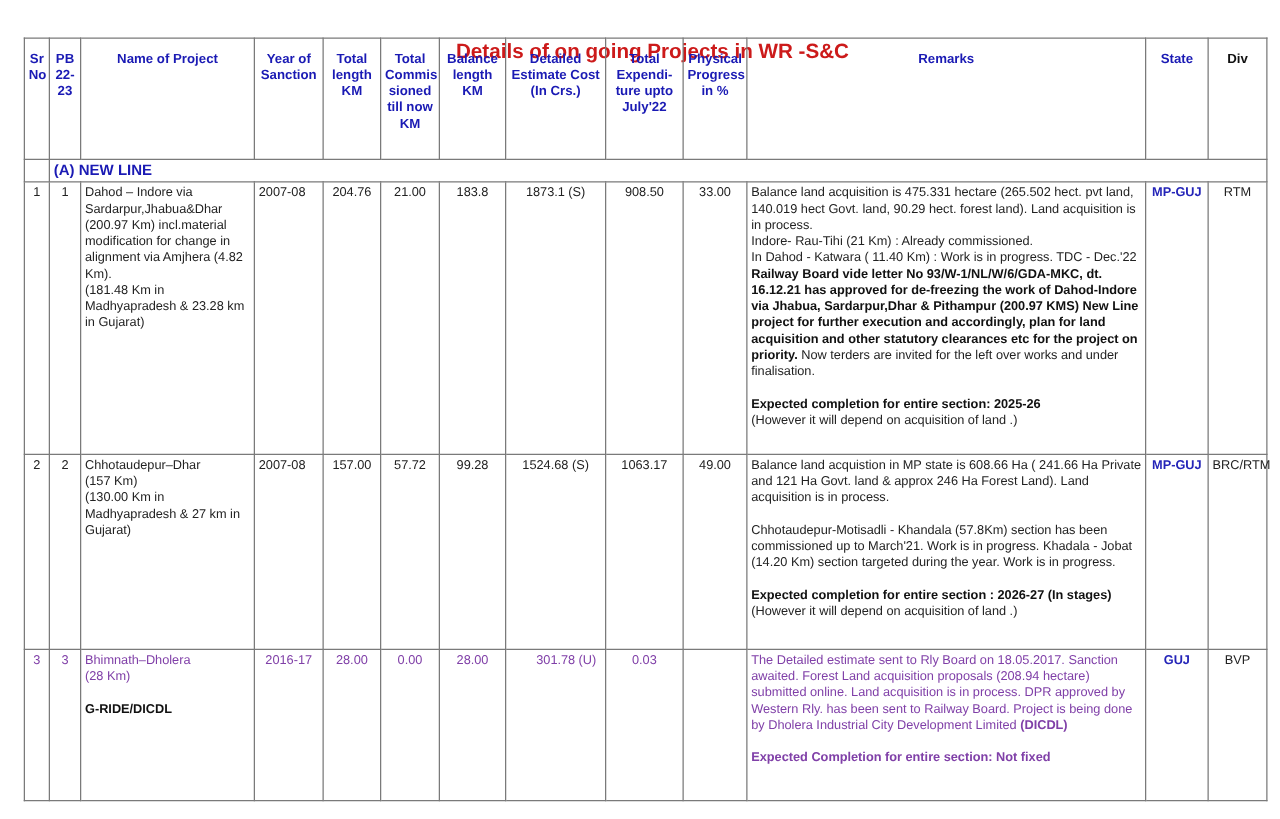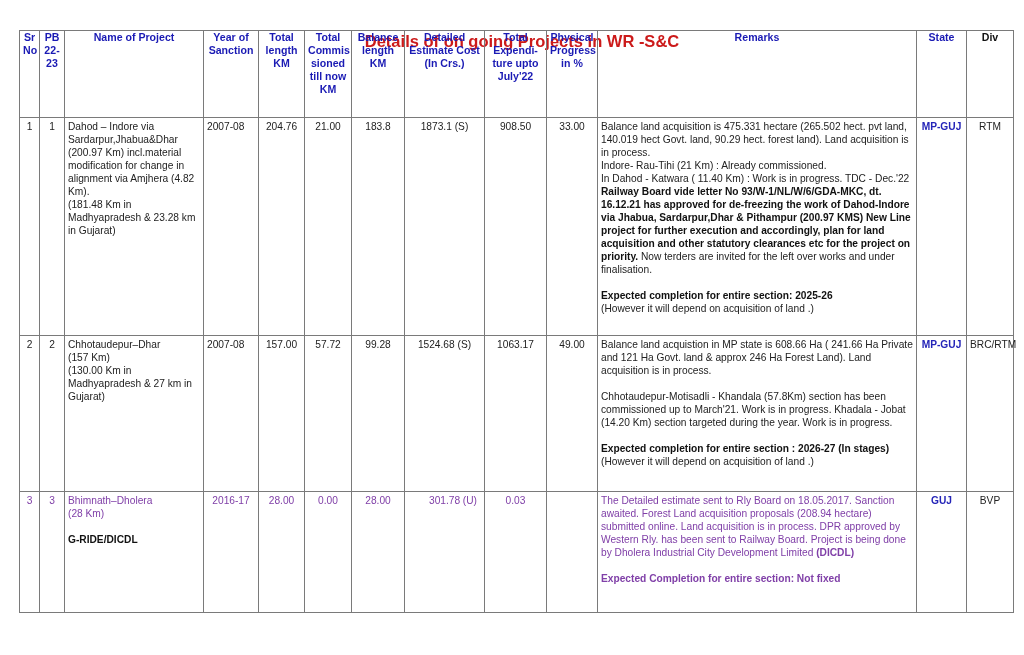--- a/index.html
+++ b/index.html
@@ -1,20 +1,20 @@
 <!DOCTYPE html>
 <html><head>
 <meta charset="utf-8">
 <style>
   html, body { margin:0; padding:0; background:#ffffff; }
   body { width:1024px; height:655px; position:relative; overflow:hidden; font-family:"Liberation Sans", sans-serif; }
   .title { position:absolute; left:0; width:1024px; top:10px; text-align:center; color:#cc1a1a; font-weight:bold; font-size:16.5px; padding-left:20px; box-sizing:border-box;margin-top:22px; }
   table { position:absolute; left:19px; top:30px; border-collapse:collapse; table-layout:fixed; width:994px; }
   td, th { border:1px solid #7a7a7a; vertical-align:top; font-size:10.2px; line-height:13px; padding:2px 3px; color:#222; font-weight:normal; }
-  th { color:#1a1ab4; font-weight:bold; text-align:center; font-size:10.6px; height:84px; padding-top:0; }
+  th { color:#1a1ab4; font-weight:bold; text-align:center; font-size:10.6px; height:84px; padding-top:10px; }
   th.div-h { color:#111; }
   tr.section td { height:15px; color:#1a1ab4; font-weight:bold; font-size:12px; padding:2px 3px 0 3px; }
   .c { text-align:center; }
   .blue { color:#2424b8;font-weight:bold; }
   .purple { color:#8040a8; }
   .b { font-weight:bold; }
   p { margin:0; }
   .gap { height:13px; }
   .pblack { color:#111; }
 </style>
@@ -47,20 +47,24 @@
     <th>Year of Sanction</th>
     <th>Total length KM</th>
     <th>Total Commis sioned till now KM</th>
     <th>Balance length KM</th>
     <th>Detailed Estimate Cost (In Crs.)</th>
     <th>Total Expendi- ture upto July'22</th>
     <th>Physical Progress in %</th>
     <th>Remarks</th>
     <th>State</th>
     <th class="div-h">Div</th>
+  </tr>
+  <tr class="section">
+    <td></td>
+    <td colspan="12" style="border-left:none">(A)  NEW LINE</td>
   </tr>
 
   <tr style="height:218px">
     <td class="c">1</td>
     <td class="c">1</td>
     <td>
       <p>Dahod – Indore   via Sardarpur,Jhabua&amp;Dhar (200.97 Km) incl.material modification for change in alignment via Amjhera (4.82 Km).</p>
       <p>(181.48 Km in Madhyapradesh &amp; 23.28 km in Gujarat)</p>
     </td>
     <td>2007-08</td>

